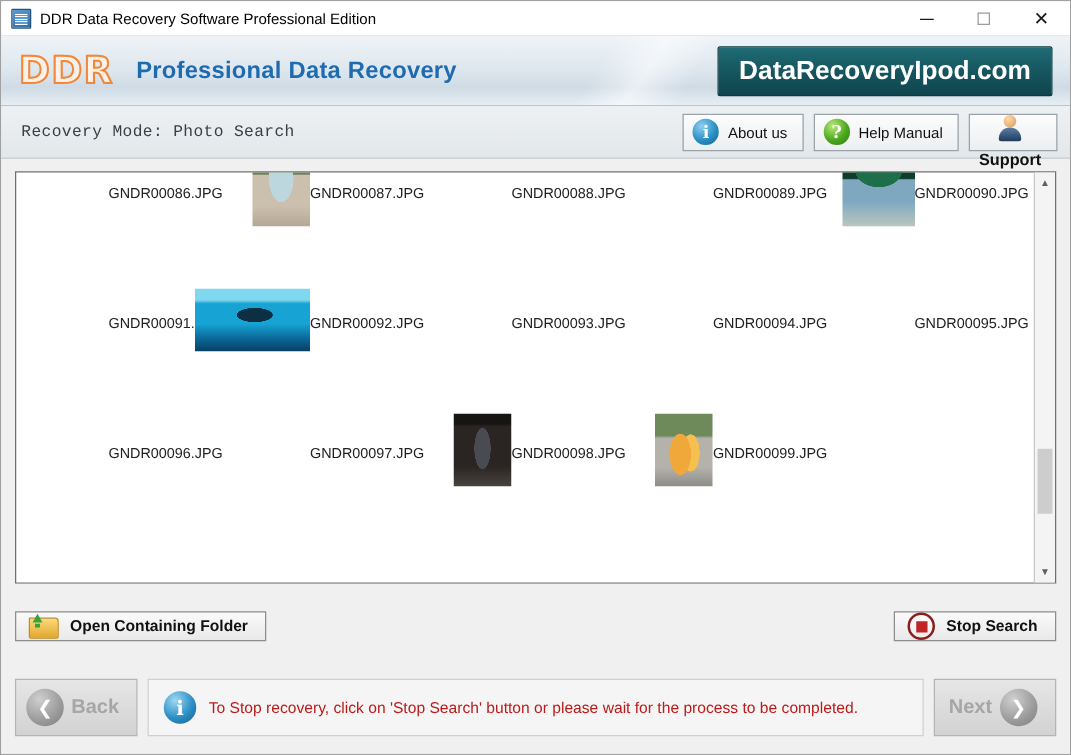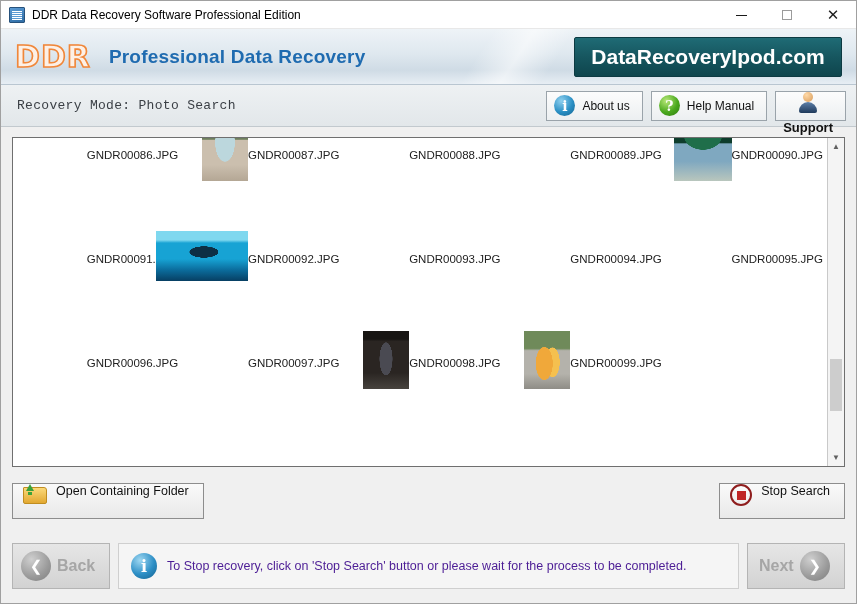--- a/index.html
+++ b/index.html
@@ -245,25 +245,25 @@
 
   
   .actionrow {
     height: 62px; min-height: 62px;
     display: flex; align-items: center;
     background: #f0f0f0;
     position: relative;
     padding-top: 6px;
   }
   .btn-plain {
-    height: 36px; display: flex; align-items: flex-start; gap: 9px;
+    height: 24px; display: flex; align-items: center; gap: 9px;
     padding: 0 14px 0 10px;
     background: linear-gradient(to bottom,#fafafa 0%,#e9e9e9 100%);
     border: 1px solid #8d8d8d;
-    font-size: 12.5px; color: #111;
+    font-size: 12.5px; color: #111; font-weight: bold;
   }
   .ic-folder { width: 24px; height: 20px; position: relative; flex: none; }
   .ic-folder::before {
     content:""; position:absolute; left:0; bottom:0; width:22px; height:15px;
     background: linear-gradient(to bottom,#fbd97a,#e2a831);
     border: 1px solid #c08d20; border-radius: 1px 3px 2px 2px;
   }
   .ic-folder::after {
     content:""; position:absolute; left:3px; top:0; width:0; height:0;
     border-left: 4px solid transparent; border-right: 4px solid transparent;
@@ -321,21 +321,21 @@
     flex: 1; height: 46px;
     background: #f5f5f5; border: 1px solid #cfcfcf;
     display: flex; align-items: center; gap: 10px; padding-left: 12px;
   }
   .ic-info-lg {
     width: 26px; height: 26px; border-radius: 50%; flex: none;
     background: radial-gradient(circle at 35% 28%,#9fd8f2 0%,#2d8fc6 55%,#135f8c 100%);
     display: flex; align-items: center; justify-content: center;
     color: #fff; font-family: "DejaVu Serif", serif; font-weight: bold; font-size: 16px;
   }
-  .hinttext { font-size: 12.5px; color: #4c1d95; }
+  .hinttext { font-size: 12.5px; color: #b91c1c; }
 </style>
 </head>
 <body>
 
 <div class="app-window">
 
   <div class="titlebar">
     <div class="tb-icon"></div>
     <div class="tb-title">DDR Data Recovery Software Professional Edition</div>
     <div class="winbtns">

